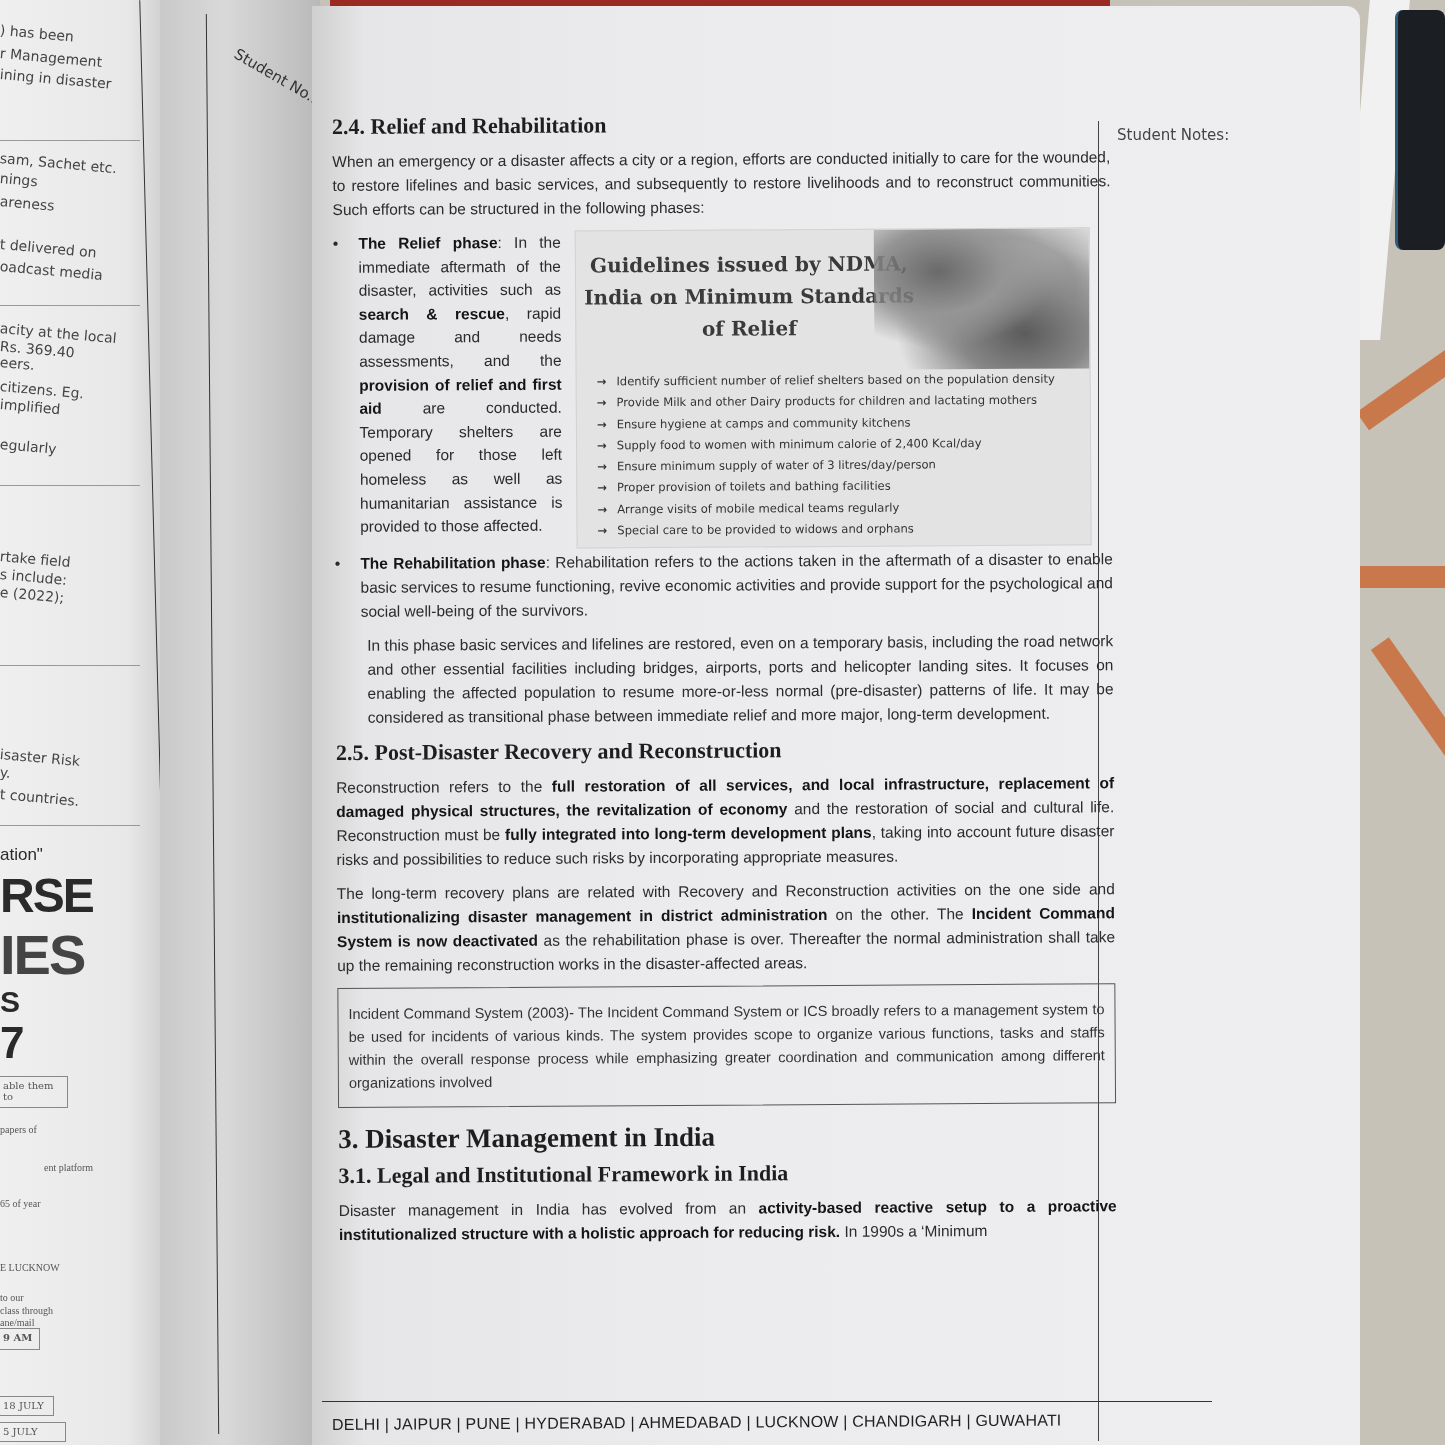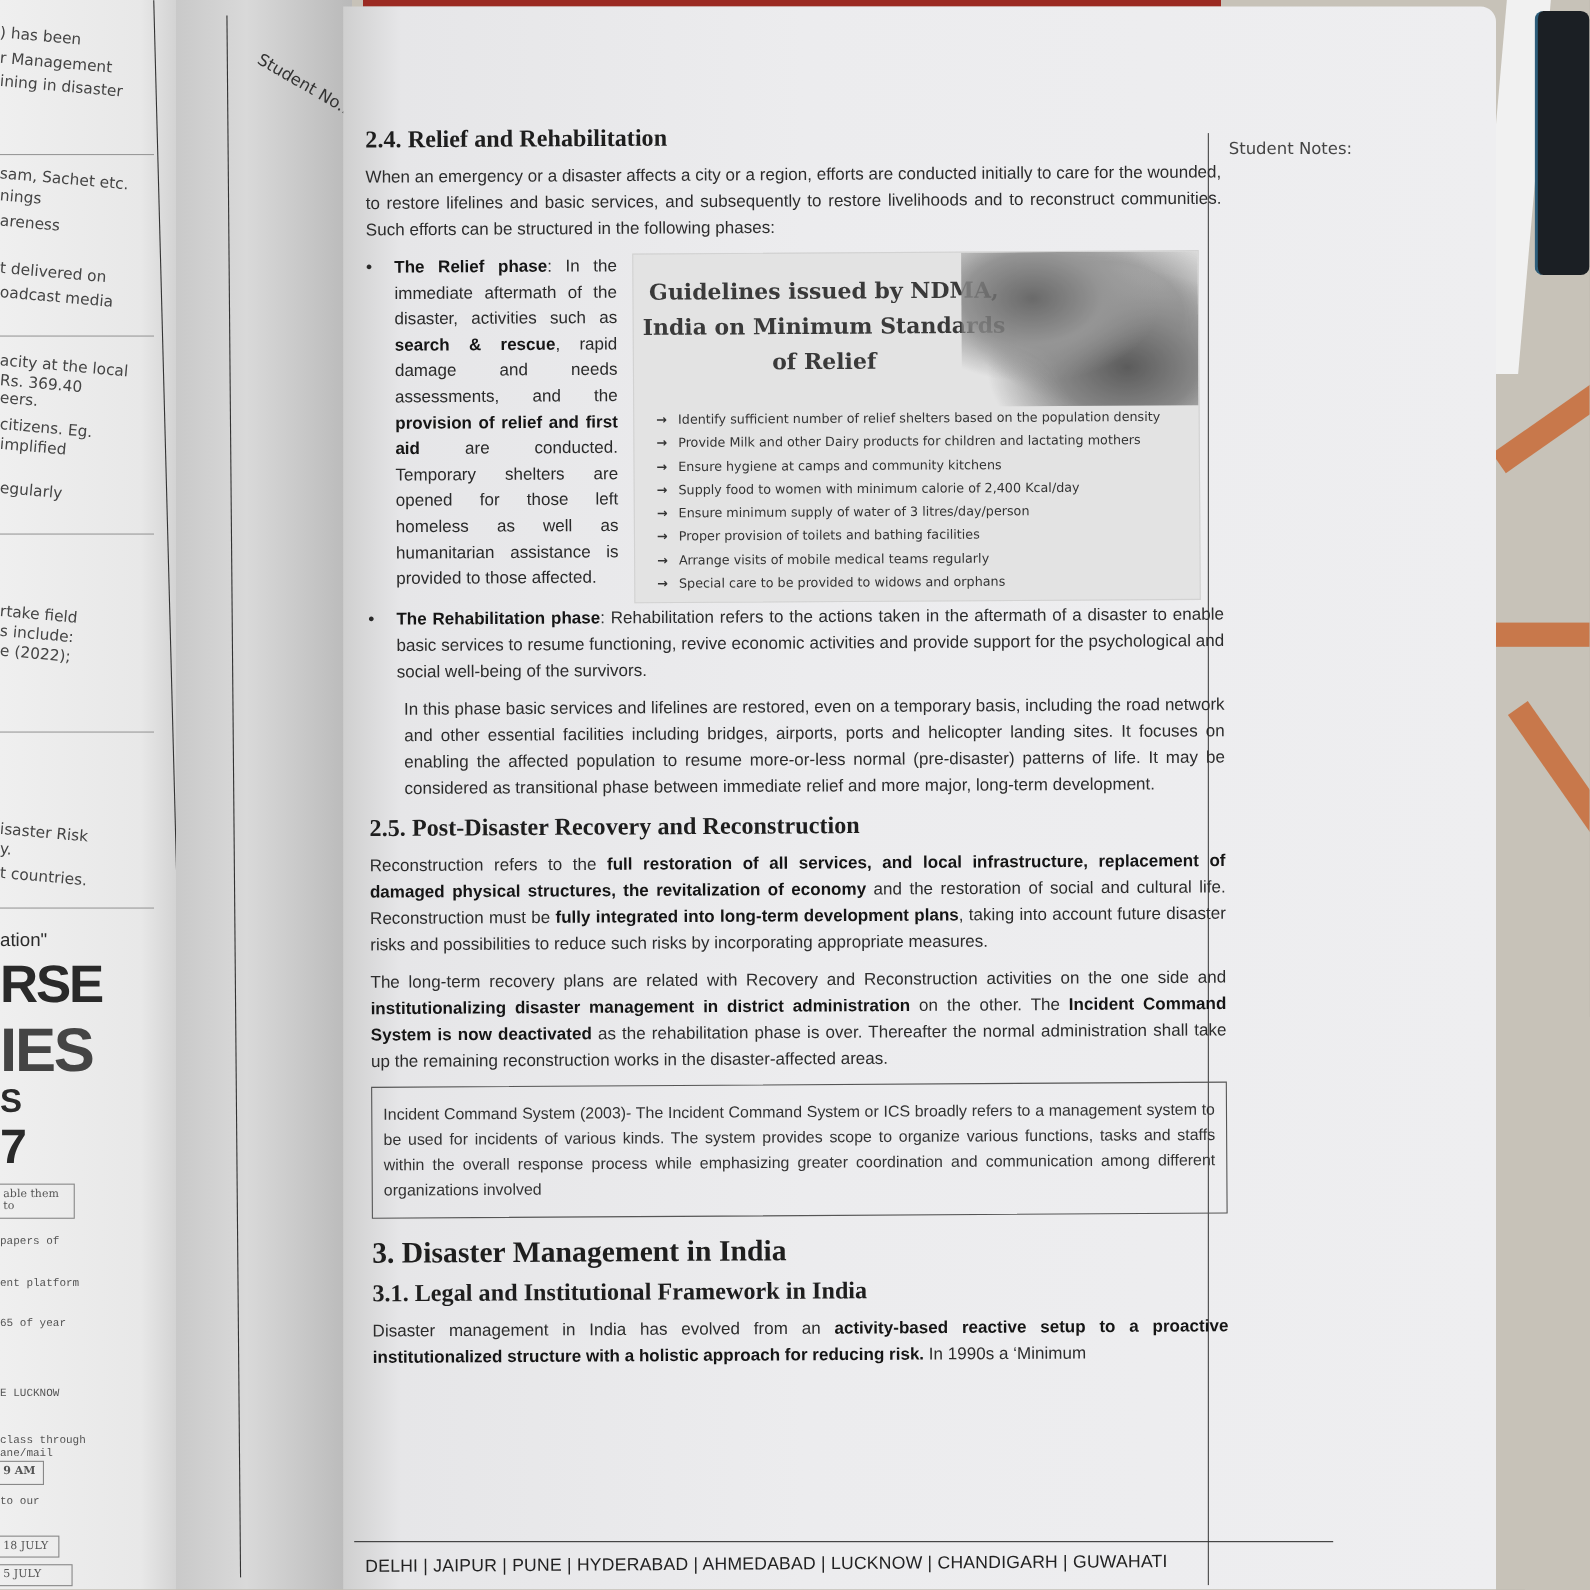--- a/index.html
+++ b/index.html
@@ -18,21 +18,21 @@
   
   .left-page {
     position: absolute; left: 0; top: 0; width: 160px; height: 1445px;
     background: linear-gradient(90deg, #efefef 0%, #e8e8e8 80%, #d3d3d3 100%);
     overflow: hidden;
   }
   .left-page .lp-line { font-family: "DejaVu Sans", sans-serif; font-size: 14px; color: #444; position: absolute; left: 0; white-space: nowrap; transform: rotate(5deg); transform-origin: left center; }
   .left-page .lp-sep { position: absolute; left: 0; width: 140px; height: 1px; background: #999; }
   .left-page .lp-vline { position: absolute; top: 0; width: 1px; background: #333; }
   .left-page .lp-big { position: absolute; left: 0; font-family: "Liberation Sans", sans-serif; font-weight: 700; color: #2a2a2a; }
-  .left-page .lp-small { position: absolute; left: 0; font-family: Liberation Mono, monospace; font-size: 10px; color: #555; }
+  .left-page .lp-small { position: absolute; left: 0; font-family: Liberation Serif, serif; font-size: 10px; color: #555; }
   .left-page .lp-box { position: absolute; border: 1px solid #888; font-size: 10px; font-family: "DejaVu Serif", serif; color:#555; padding: 3px 4px; }
 
   
   .gutter {
     position: absolute; left: 160px; top: 0; width: 160px; height: 1445px;
     background: linear-gradient(90deg, #c9c9c9 0%, #d9d9d9 40%, #b9b9b9 100%);
   }
   .gutter-line { position: absolute; left: 52px; top: 14px; width: 1px; height: 1420px; background: #333; transform: rotate(-0.5deg); }
   .gutter-notes { position: absolute; left: 240px; top: 45px; font-size: 15px; color: #333; transform: rotate(30deg); transform-origin: left top; font-family: "DejaVu Sans", sans-serif; }
 
@@ -123,25 +123,25 @@
   <div class="lp-line" style="top:764px">y.</div>
   <div class="lp-line" style="top:786px">t countries.</div>
 
   <div class="lp-big" style="top:845px; font-size:17px; font-weight:400;">ation"</div>
   <div class="lp-big" style="top:868px; font-size:48px; letter-spacing:-2px;">RSE</div>
   <div class="lp-big" style="top:922px; font-size:56px; letter-spacing:-2px; color:#444;">IES</div>
   <div class="lp-big" style="top:985px; font-size:30px;">S</div>
   <div class="lp-big" style="top:1018px; font-size:44px;">7</div>
   <div class="lp-box" style="top:1076px; left:-2px; width:70px; height:32px;">able them to</div>
   <div class="lp-small" style="top:1124px;">papers of</div>
-  <div class="lp-small" style="top:1162px;">ent platform</div>
+  <div class="lp-small" style="top:1162px;padding-left:44px;">ent platform</div>
   <div class="lp-small" style="top:1198px;">65 of year</div>
   <div class="lp-small" style="top:1262px;">E LUCKNOW</div>
   <div class="lp-small" style="top:1277px;margin-top:28px;">class through</div>
-  <div class="lp-small" style="top:1360px;">to our</div>
+  <div class="lp-small" style="top:1292px;">to our</div>
   <div class="lp-small" style="top:1305px;margin-top:12px;">ane/mail</div>
   <div class="lp-box" style="top:1328px; left:-2px; width:42px; height:22px; font-weight:700;">9 AM</div>
   <div class="lp-box" style="top:1396px; left:-2px; width:56px; height:20px;">18 JULY</div>
   <div class="lp-box" style="top:1422px; left:-2px; width:68px; height:20px;">5 JULY</div>
 </div>
 
 <div class="gutter">
   <div class="gutter-line"></div>
 </div>
 <div class="gutter-notes">Student No...</div>

